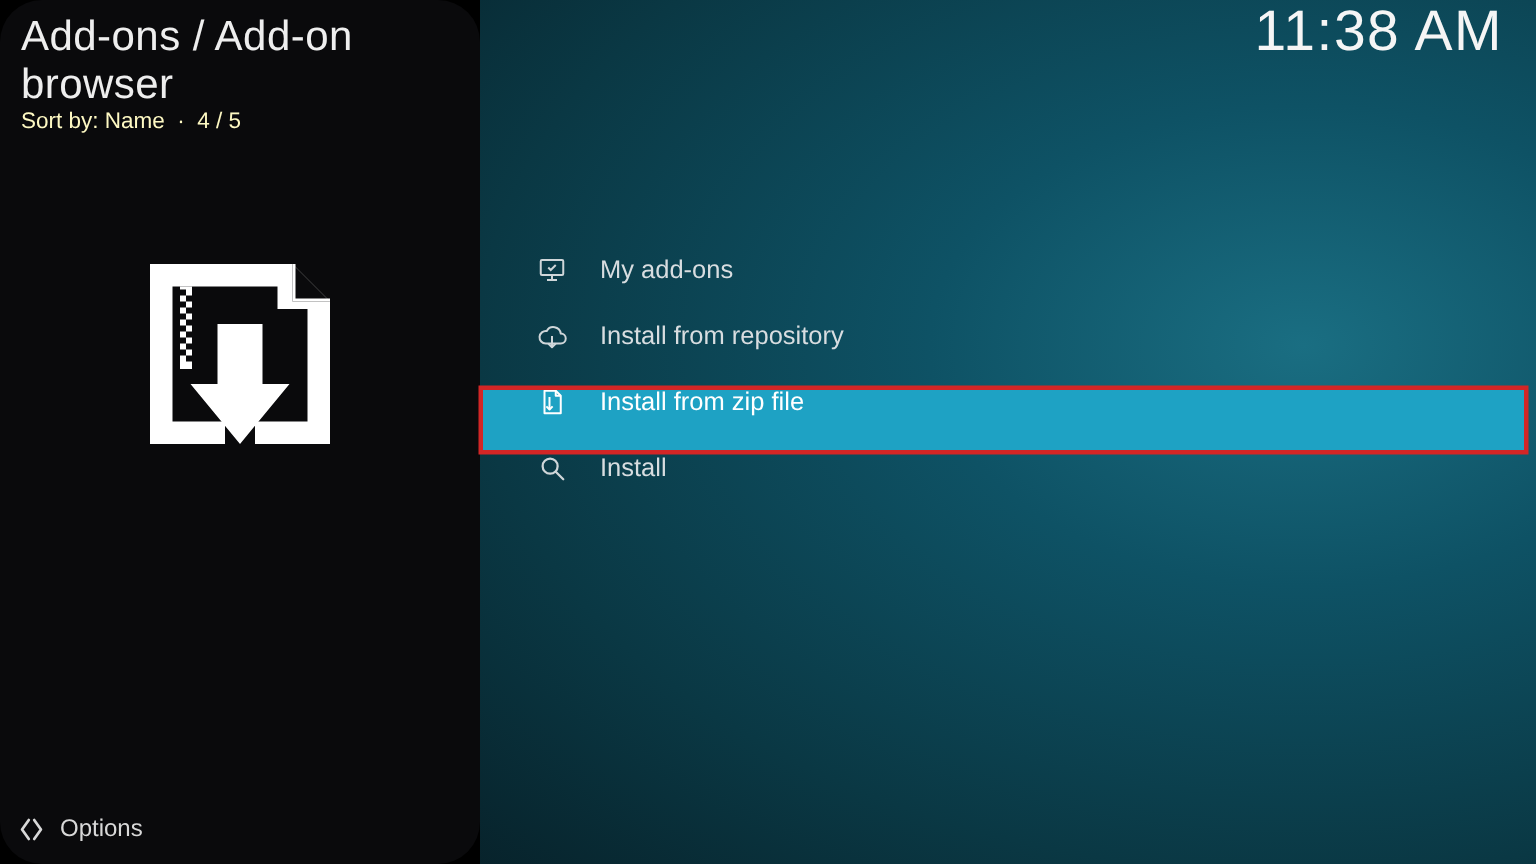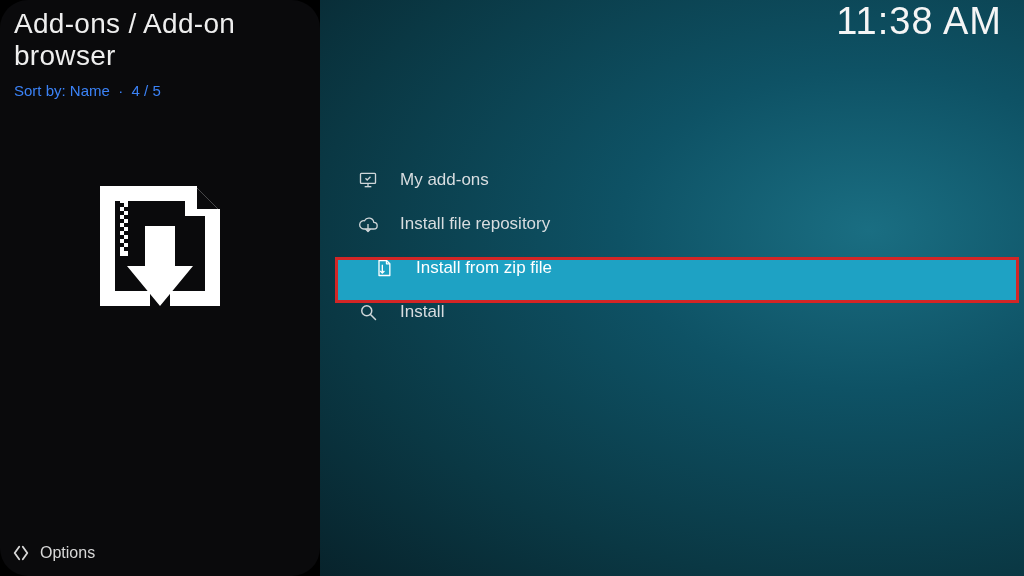--- a/index.html
+++ b/index.html
@@ -31,22 +31,22 @@
     padding: 8px 14px 2px 14px;
   }
   .breadcrumb {
     font-size: 28px;
     font-weight: 300;
     color: #eeeeee;
     letter-spacing: 0.3px;
   }
   .sortline {
     font-size: 15px;
-    color: #3b82f6;
-    margin-top: 10px;
+    color: #fef9c3;
+    margin-top: 0px;
   }
   .clock {
     position: absolute;
     top: 0;
     right: 22px;
     font-size: 38px;
     font-weight: 300;
     color: #f5f5f5;
     letter-spacing: 1px;
   }
@@ -81,21 +81,20 @@
     color: #d8dde0;
     cursor: pointer;
   }
   .item .icon { width: 20px; height: 20px; display: flex; align-items: center; justify-content: center; color: #cfd6d9; }
   .item.selected {
     background: #1ea2c4;
     color: #ffffff;
     outline: 3px solid #d32626;
     outline-offset: -2px;
     margin-right: 6px;
-    margin-left: 16px;
   }
   .item.selected .icon { color: #fff; }
   svg { display: block; }
 </style>
 </head>
 <body>
 
 <div class="app">
 
   <aside class="sidebar">
@@ -170,21 +169,21 @@
 
 
       <div class="item">
         <span class="icon">
           <svg viewBox="0 0 24 24" width="20" height="20" fill="none" stroke="currentColor" stroke-width="1.6" stroke-linejoin="round">
             <path d="M7 18a5 5 0 1 1 .8-9.94A6 6 0 0 1 19 10a4 4 0 0 1 0 8Z"></path>
               <line x1="12" y1="12" x2="12" y2="21"></line>
               <polyline points="9,18 12,21 15,18"></polyline>
           </svg>
         </span>
-        <span>Install file repository</span>
+        <span>Install from repository</span>
       </div>
 
       <div class="item selected">
         <span class="icon">
           <svg viewBox="0 0 24 24" width="20" height="20" fill="none" stroke="currentColor" stroke-width="1.6" stroke-linejoin="round">
             <path d="M6 3h9l4 4v14H6Z"></path>
               <path d="M15 3v4h4"></path>
               <line x1="10" y1="8" x2="10" y2="18"></line>
               <polyline points="7.5,15.5 10,18 12.5,15.5"></polyline>
           </svg>

